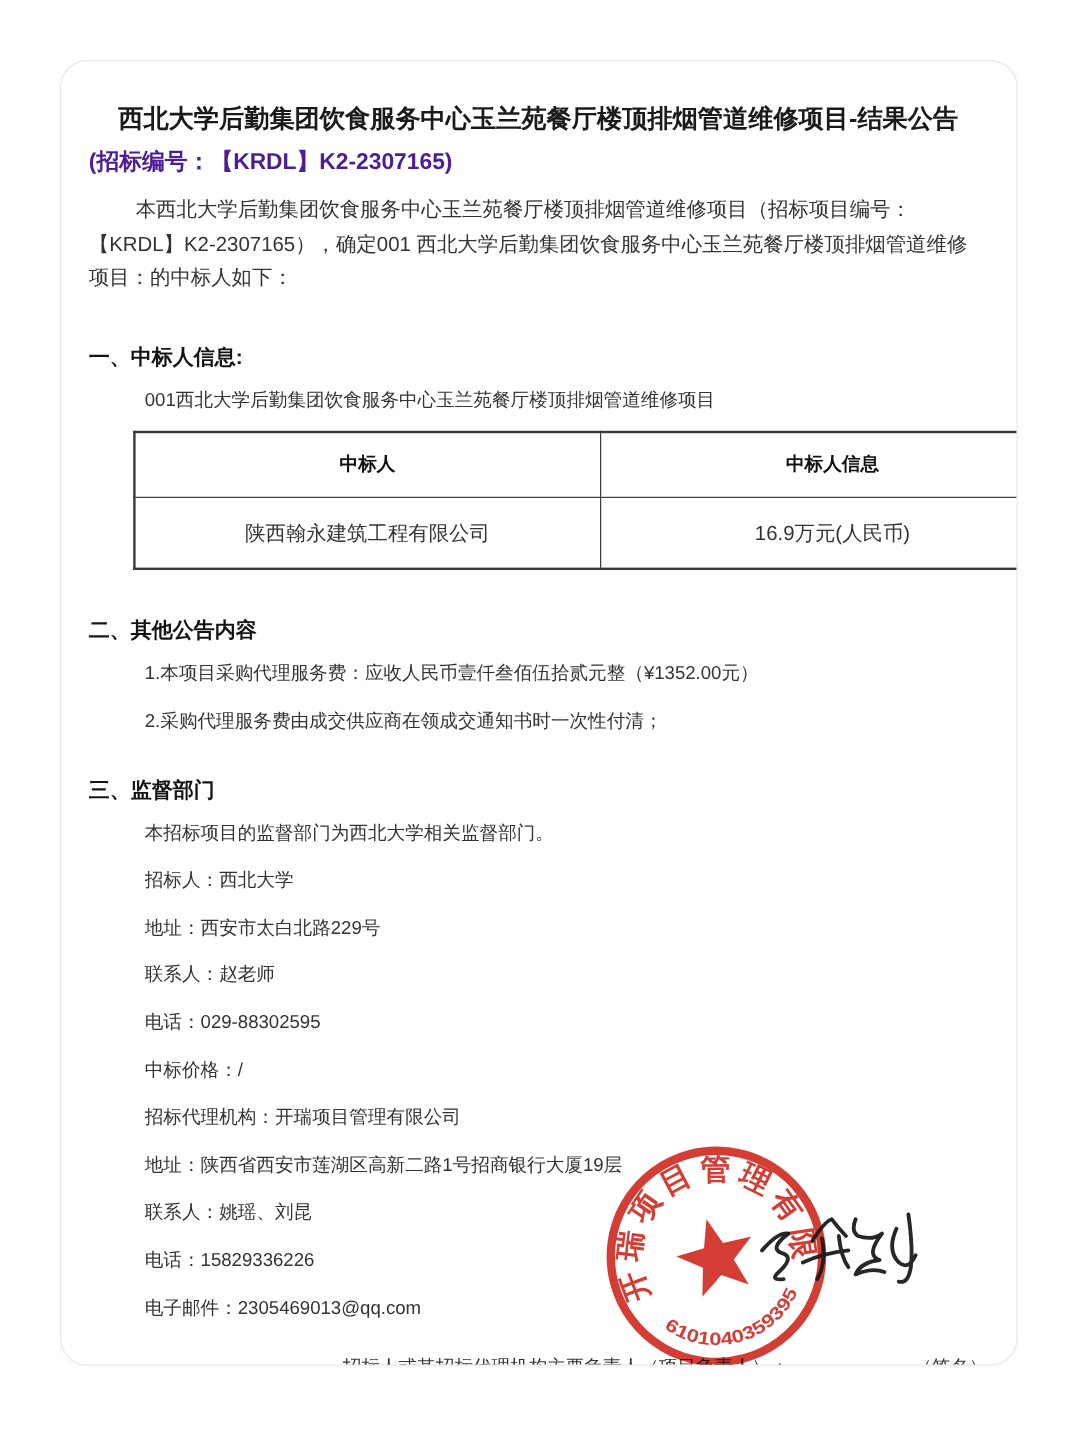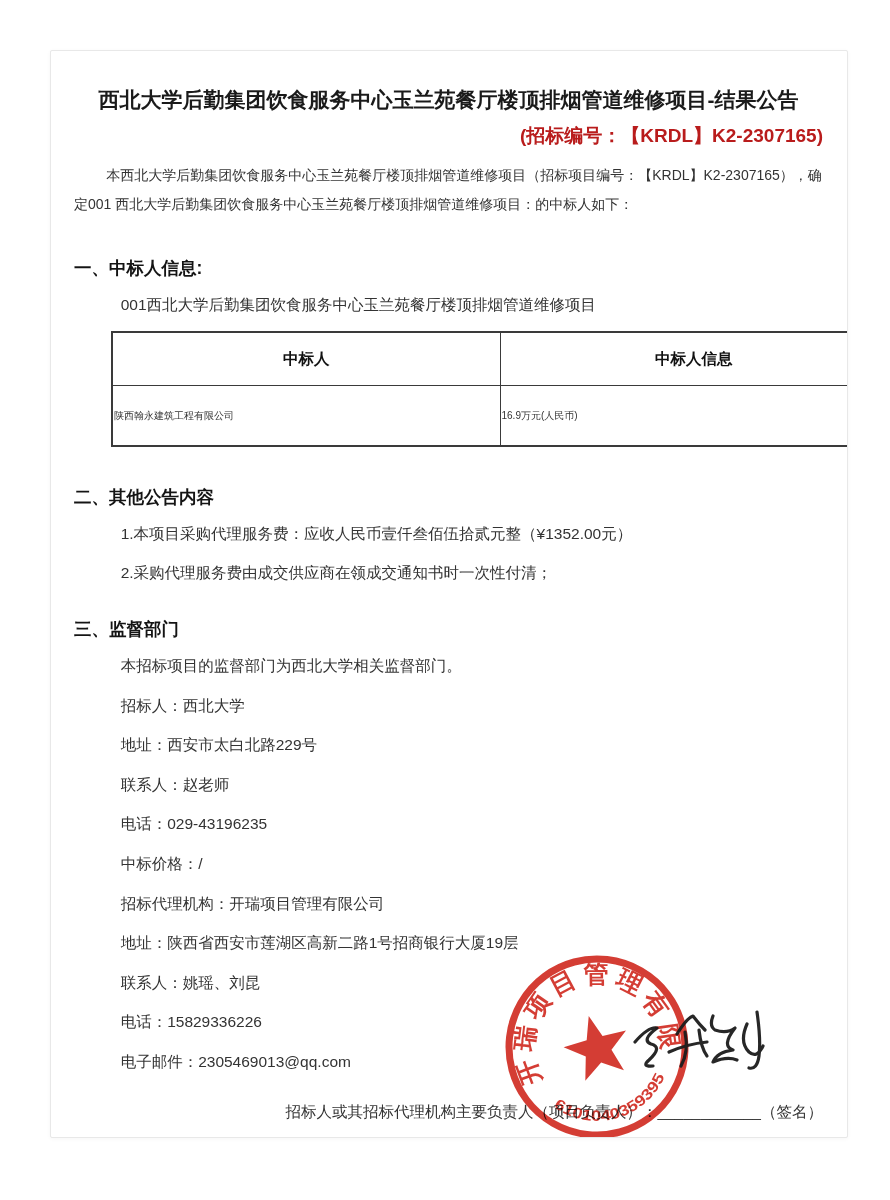--- a/index.html
+++ b/index.html
@@ -8,36 +8,36 @@
     width: 890px; height: 1200px;
     background: #ffffff;
     font-family: "Liberation Sans", "DejaVu Sans", sans-serif;
   }
   .card {
     position: absolute;
     left: 50px; top: 50px;
     width: 798px; height: 1088px;
     background: #ffffff;
     border: 1px solid #e8e8e8;
-    border-radius: 2px;
+    border-radius: 23px;
     box-shadow: 0 1px 4px rgba(0,0,0,0.04);
     padding: 30px 24px 16px 23px;
     overflow: hidden;
   }
   .title {
     font-size: 21px; font-weight: bold; color: #1a1a1a;
     text-align: center; margin: 4px 10px 0; line-height: 30px;
   }
   .subtitle {
-    font-size: 19px; font-weight: bold; color: #b91c1c;
-    text-align: right; margin-top: 7px; line-height: 28px;
+    font-size: 19px; font-weight: bold; color: #4c1d95;
+    text-align: left; margin-top: 7px; line-height: 28px;
   }
   .intro {
     margin-top: 11px;
-    font-size: 14px; color: #333;
+    font-size: 17px; color: #333;
     line-height: 28.6px;
     text-indent: 2.3em;
   }
   .sec-heading {
     font-size: 17.5px; font-weight: bold; color: #141414;
     line-height: 24px;
     margin: 38px 0 7px;
   }
   .sec-heading.mt-lg { margin-top: 29px; }
   .para, .contact-line {
@@ -53,22 +53,22 @@
     margin: 10px 0 4px 37px;
     border: 2px solid #3a3a3a;
   }
   .win-table th {
     border: 1px solid #3a3a3a;
     font-size: 15.5px; font-weight: bold; color: #111;
     height: 54px; text-align: center; vertical-align: middle;
   }
   .win-table td {
     border: 1px solid #3a3a3a;
-    font-size: 10px; color: #333;
-    height: 60px; vertical-align: middle;
+    font-size: 17px; color: #333;
+    height: 60px; text-align: center; vertical-align: middle;
   }
   .sig-row {
     font-size: 15.5px; color: #333;
     text-align: right;
     line-height: 22px;
     margin-top: 24px;
     position: relative;
     z-index: 2;
   }
   .stamp {
@@ -116,21 +116,21 @@
   <div class="sec-heading">二、其他公告内容</div>
   <p class="para">1.本项目采购代理服务费：应收人民币壹仟叁佰伍拾贰元整（¥1352.00元）</p>
   <p class="para">2.采购代理服务费由成交供应商在领成交通知书时一次性付清；</p>
 
   <div class="sec-heading mt-lg">三、监督部门</div>
   <p class="para">本招标项目的监督部门为西北大学相关监督部门。</p>
 
   <div class="contact-line">招标人：西北大学</div>
   <div class="contact-line">地址：西安市太白北路229号</div>
   <div class="contact-line">联系人：赵老师</div>
-  <div class="contact-line">电话：029-43196235</div>
+  <div class="contact-line">电话：029-88302595</div>
   <div class="contact-line">中标价格：/</div>
   <div class="contact-line">招标代理机构：开瑞项目管理有限公司</div>
   <div class="contact-line">地址：陕西省西安市莲湖区高新二路1号招商银行大厦19层</div>
   <div class="contact-line">联系人：姚瑶、刘昆</div>
   <div class="contact-line">电话：15829336226</div>
   <div class="contact-line">电子邮件：2305469013@qq.com</div>
 
   <div class="sig-row">招标人或其招标代理机构主要负责人（项目负责人）：____________（签名）</div>
 
   <svg class="stamp" viewBox="0 0 200 200">

